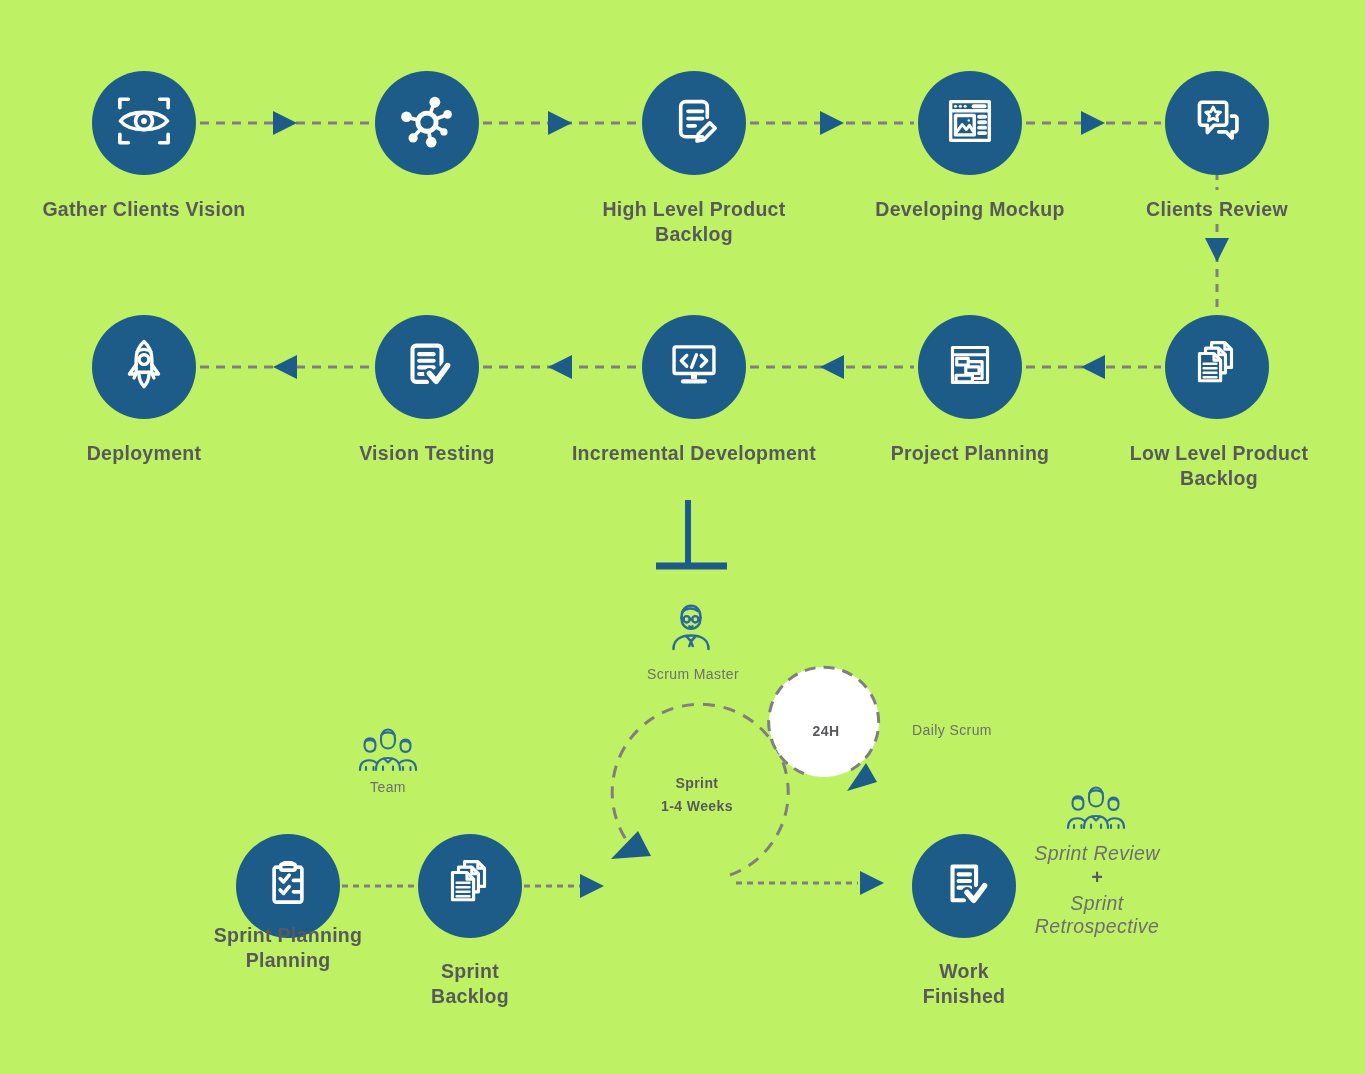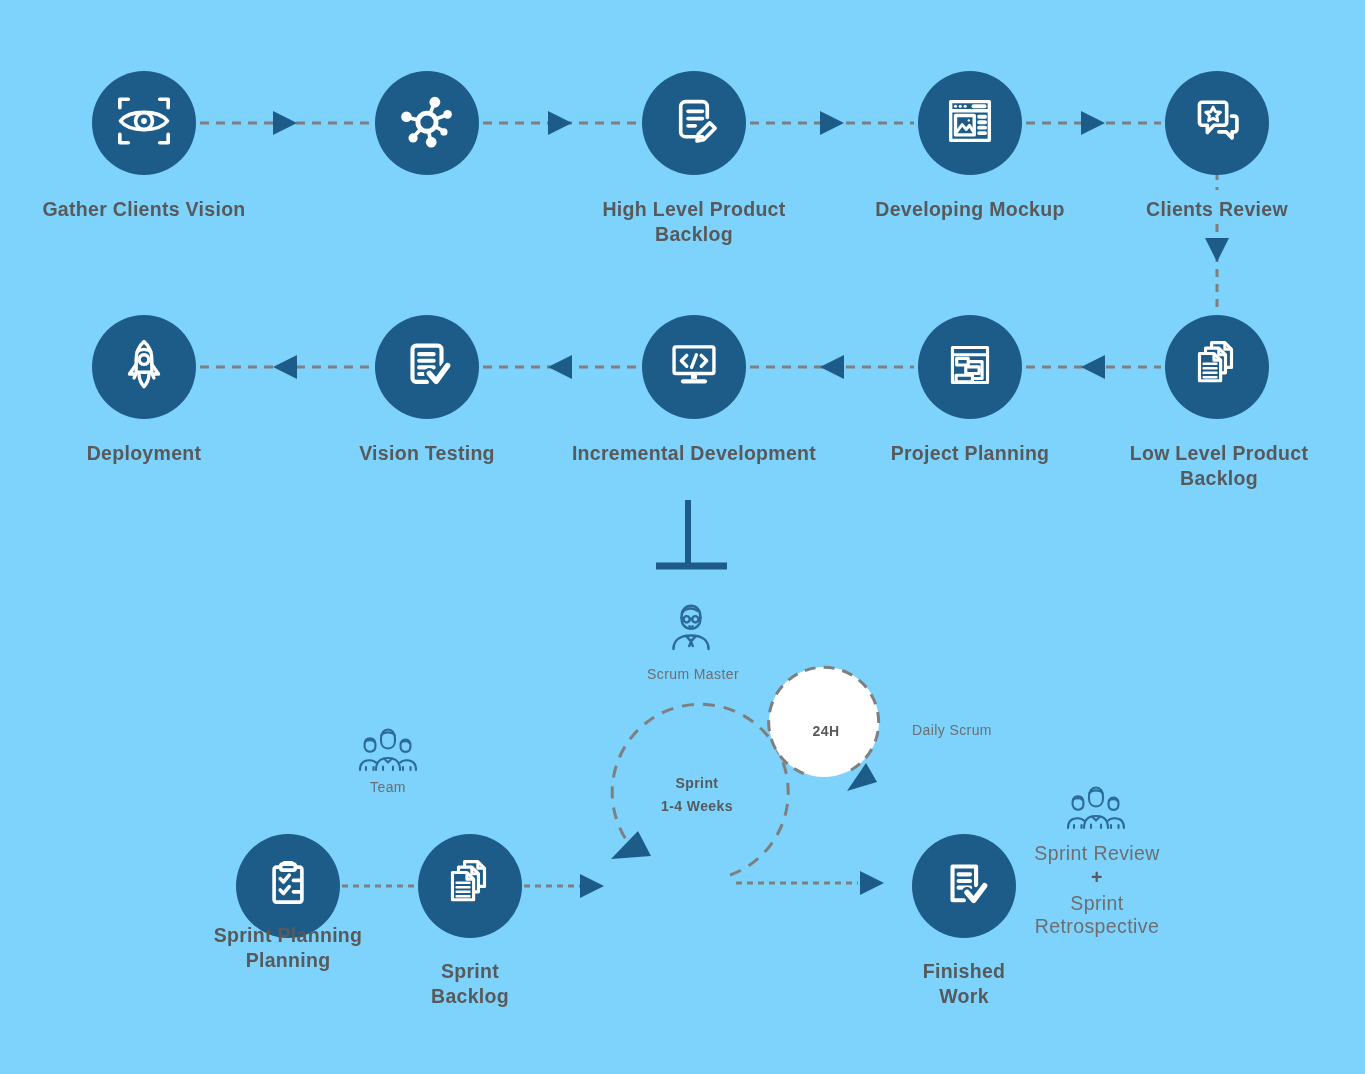--- a/index.html
+++ b/index.html
@@ -1,29 +1,29 @@
 <!DOCTYPE html>
 <html><head>
 <meta charset="utf-8">
 <style>
   html,body{margin:0;padding:0;background:#ffffff;}
-  #canvas{position:relative;width:1365px;height:1074px;background:#7dd3fc;overflow:hidden;
+  #canvas{position:relative;width:1365px;height:1074px;background:#bef264;overflow:hidden;
           font-family:"Liberation Sans",sans-serif;}
   svg.connectors{position:absolute;left:0;top:0;z-index:1;}
   .node-circle{position:absolute;width:104px;height:104px;border-radius:50%;
                background:#1d5c88;display:flex;align-items:center;justify-content:center;z-index:2;}
   .node-label{position:absolute;width:300px;text-align:center;font-weight:bold;
               font-size:19.5px;line-height:24.5px;color:#58595b;letter-spacing:.3px;z-index:3;}
   .node-label span{display:block;}
   .light-label{position:absolute;text-align:center;font-size:14px;line-height:23px;
                color:#6d6e71;letter-spacing:.4px;z-index:3;}
   .bold-dark{font-weight:bold;color:#58595b;}
   .outline-icon{position:absolute;z-index:3;}
   .review-block{position:absolute;left:972px;top:842px;width:250px;text-align:center;
-                font-size:19.5px;line-height:23px;color:#6d6e71;letter-spacing:.4px;z-index:3;}
+                font-size:19.5px;line-height:23px;color:#6d6e71;letter-spacing:.4px;z-index:3;font-style:italic;}
   .review-block .plus{font-weight:bold;color:#58595b;display:block;margin:1px 0 3px 0;}
   .review-block span{display:block;}
 </style>
 </head>
 <body>
 
 <div id="canvas">
 
   <svg class="connectors" width="1365" height="1074" viewBox="0 0 1365 1074">
     <g stroke="#7f7f7f" stroke-width="3" fill="none">
@@ -335,22 +335,22 @@
     <span>
       <svg width="58" height="58" viewBox="0 0 48 48" fill="none" stroke="#fff" stroke-linecap="round" stroke-linejoin="round">
         <path d="M34,25 V9.5 H14.5 V37.5 H24" stroke-width="3.4"></path>
         <path d="M19.5,16 h9.5 M19.5,21.5 h9.5 M19.5,27 h9.5" stroke-width="3.4"></path>
         <path d="M26.5,31 l5.5,6.5 l9,-12" stroke="#1d5c88" stroke-width="9"></path>
         <path d="M26.5,31 l5.5,6.5 l9,-12" stroke-width="4.6"></path>
       </svg>
     </span>
   </div>
   <div class="node-label" style="left:814px;top:959px">
-    <span>Finished</span>
-      <span>Work</span>
+    <span>Work</span>
+      <span>Finished</span>
   </div>
 
   <div class="outline-icon" style="left:1064px;top:780px">
     <svg width="64" height="52" viewBox="0 0 64 50" fill="none" stroke="#2b6a99" stroke-width="2.1" stroke-linecap="round" stroke-linejoin="round">
       <path d="M25,16 c0,-6 3,-9.5 7,-9.5 c4,0 7,3.5 7,9.5 v1.5 c0,5 -3,8 -7,8 c-4,0 -7,-3 -7,-8 z"></path>
       <path d="M25.5,12 c2.5,-3.5 10.5,-3.5 13,0"></path>
       <path d="M20,47 c0,-8 4.5,-12 12,-12 c7.5,0 12,4 12,12"></path>
       <path d="M28,35.5 l4,4 l4,-4"></path>
       <path d="M8.5,22.5 c0,-4.5 2.2,-7.2 5.5,-7.2 c3.3,0 5.5,2.7 5.5,7.2 c0,3.9 -2.2,6.2 -5.5,6.2 c-3.3,0 -5.5,-2.3 -5.5,-6.2 z"></path>
       <path d="M9,19 c1.5,-2.5 8,-2.5 9.5,0"></path>

